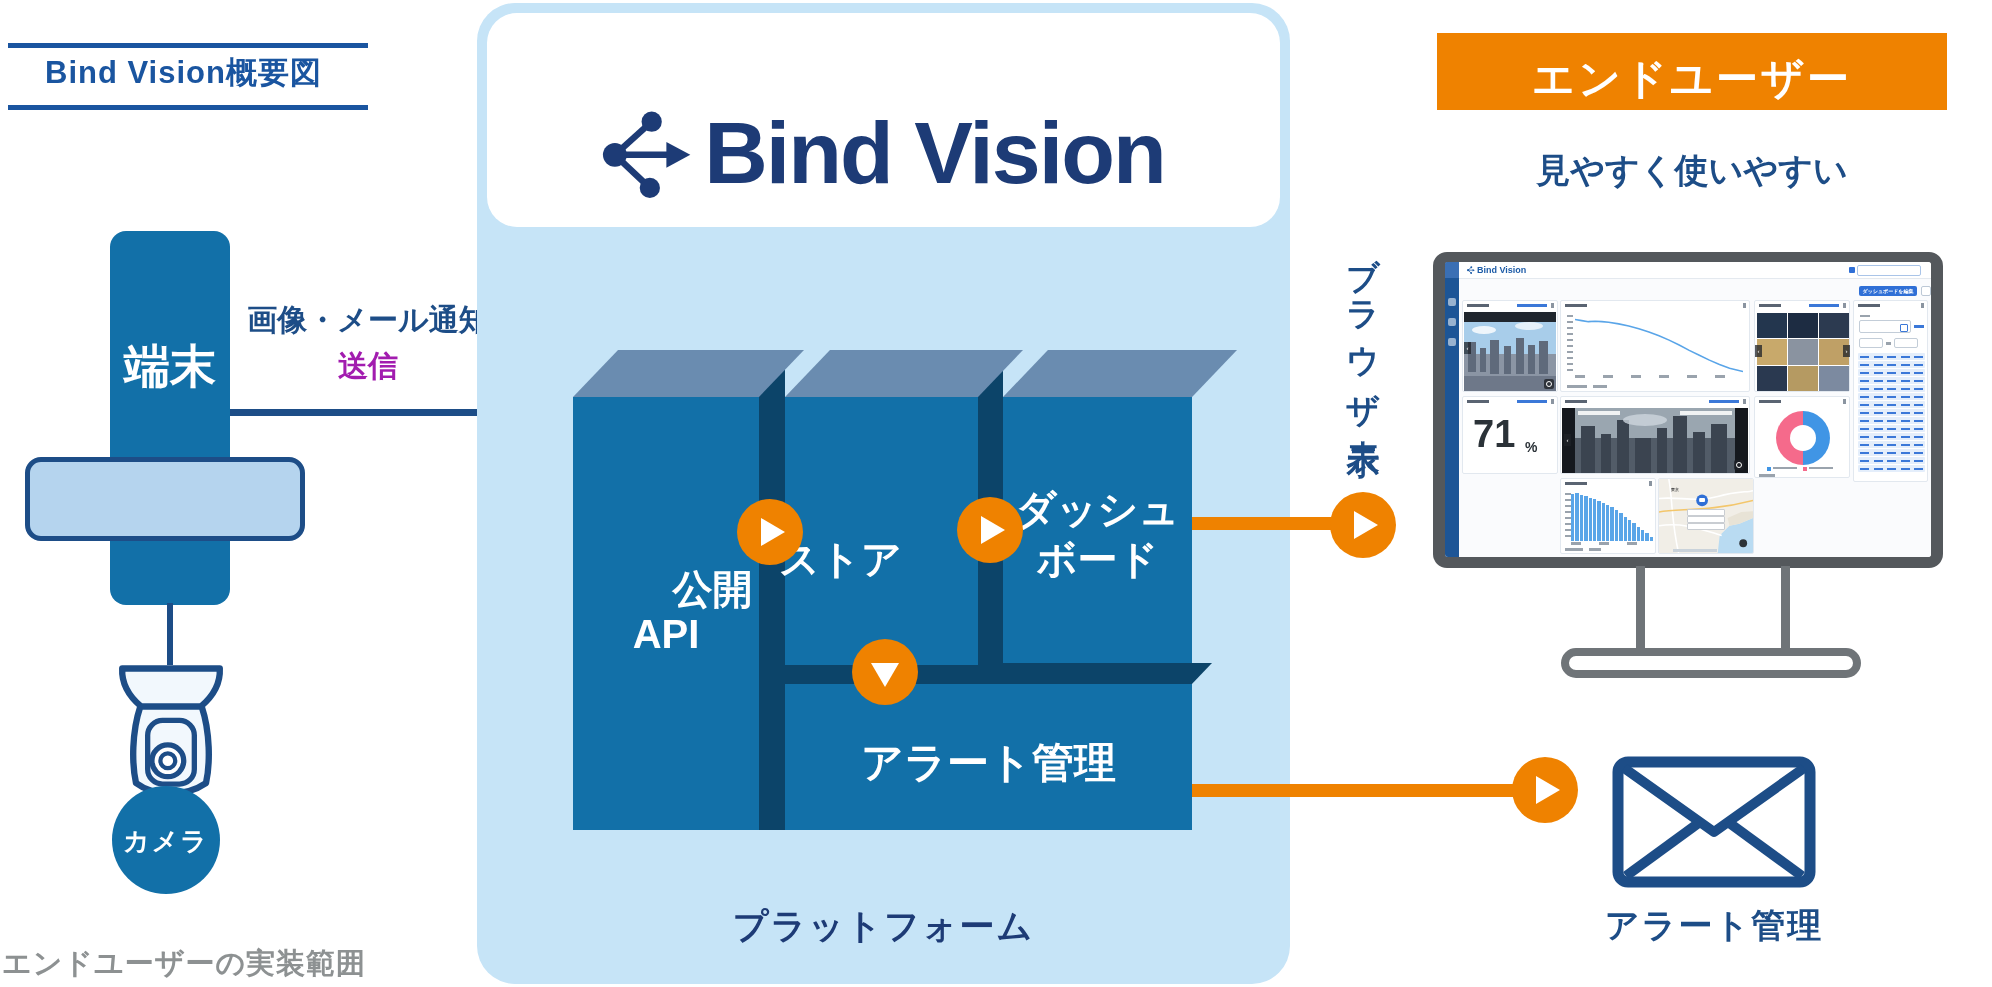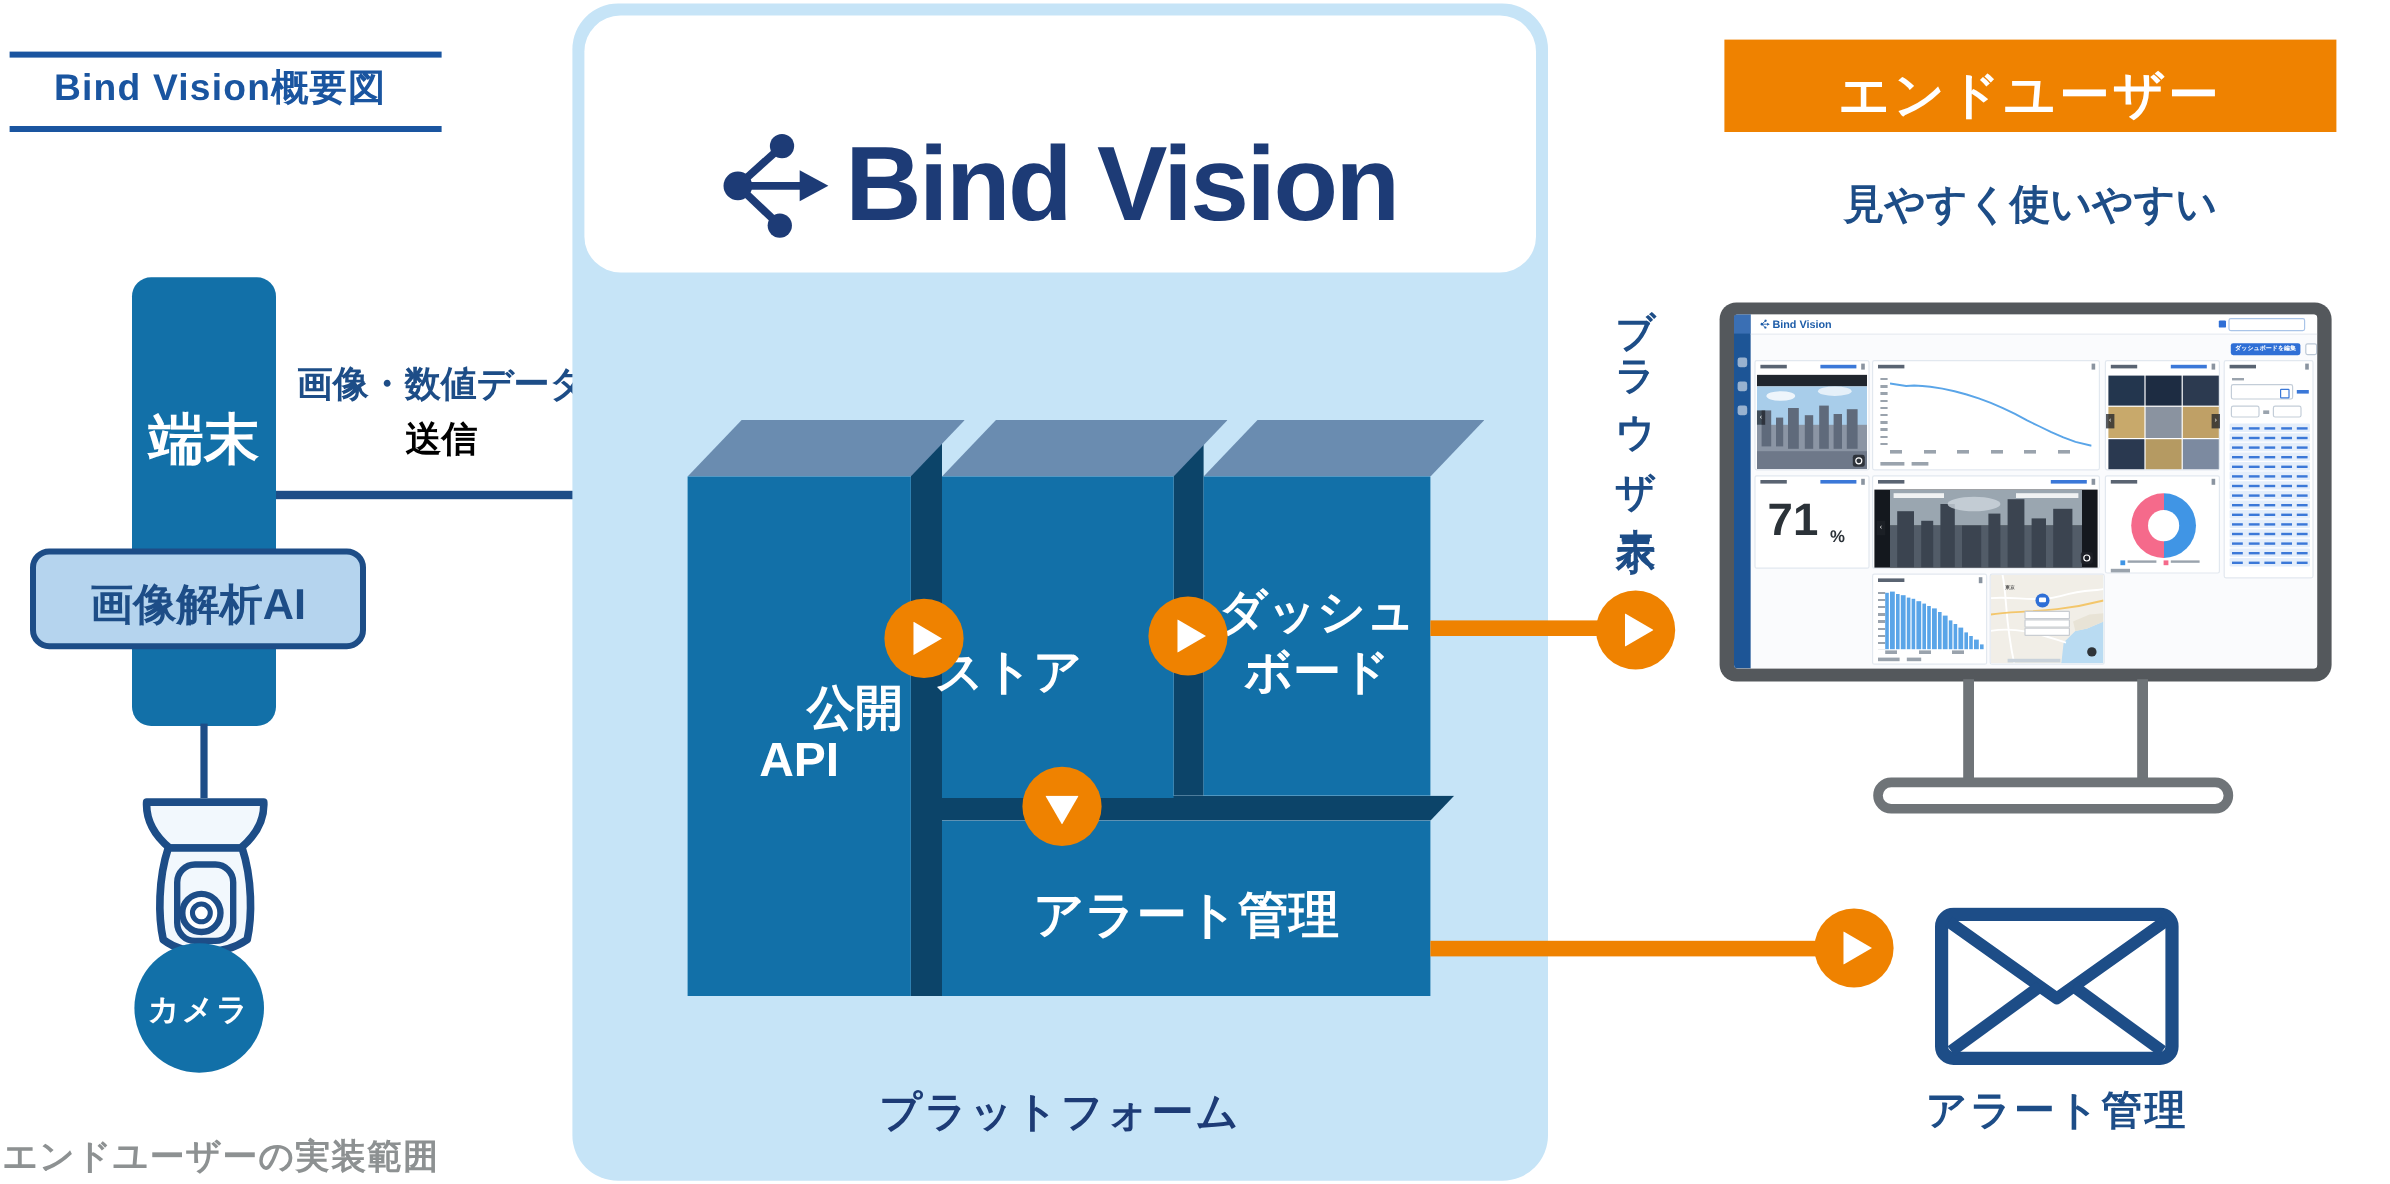--- a/index.html
+++ b/index.html
@@ -14,21 +14,21 @@
   .ai-label{position:absolute;left:25px;top:480px;width:280px;text-align:center;font-size:36px;font-weight:bold;color:#1d4d87;}
   .cam-line{position:absolute;left:167px;top:603px;width:6px;height:62px;background:#1d4d87;}
   .cam-svg{position:absolute;left:106px;top:660px;}
   .cam-circle{position:absolute;left:112px;top:786px;width:108px;height:108px;border-radius:50%;background:#1270a8;}
   .cam-circle-label{position:absolute;left:112px;top:824px;width:108px;text-align:center;font-size:26px;font-weight:bold;color:#fff;letter-spacing:2px;}
   .scope-note{position:absolute;left:2px;top:944px;font-size:29px;font-weight:bold;color:#8d9192;letter-spacing:1px;}
   
   .h-arrow{position:absolute;left:230px;top:409px;width:272px;height:7px;background:#1d4d87;}
   .h-arrow-head{position:absolute;left:499px;top:395px;width:0;height:0;border-left:28px solid #1d4d87;border-top:17px solid transparent;border-bottom:17px solid transparent;}
   .send1{position:absolute;left:240px;top:300px;width:256px;text-align:center;font-size:30px;font-weight:bold;color:#1d4d87;}
-  .send2{position:absolute;left:240px;top:346px;width:256px;text-align:center;font-size:30px;font-weight:bold;color:#000000;}
+  .send2{position:absolute;left:240px;top:346px;width:256px;text-align:center;font-size:30px;font-weight:bold;color:#a21caf;}
   
   .panel{position:absolute;left:477px;top:3px;width:813px;height:981px;background:#c6e4f7;border-radius:38px;}
   .panel-head{position:absolute;left:487px;top:13px;width:793px;height:214px;background:#fff;border-radius:30px;}
   .panel-sub{position:absolute;left:487px;top:48px;width:793px;text-align:center;font-size:33px;font-weight:bold;color:#1d3b76;letter-spacing:2px;}
   .logo-row{position:absolute;left:487px;top:95px;width:793px;height:115px;display:flex;align-items:center;justify-content:center;gap:10px;}
   .logo-text{font-size:88px;font-weight:bold;color:#1d3b76;letter-spacing:-2px;}
   .strip{position:absolute;background:#0c4469;}
   .topface{position:absolute;top:350px;height:47px;background:#6a8cb0;}
   .front{position:absolute;background:#1270a8;}
   .boxlab{position:absolute;text-align:center;color:#fff;font-weight:bold;font-size:40px;}
@@ -94,36 +94,35 @@
 
 <div class="stage">
 
   <div class="title-line" style="top:43px"></div>
   <div class="title-text">Bind Vision概要図</div>
   <div class="title-line" style="top:105px"></div>
 
   <div class="terminal"></div>
   <div class="terminal-label">端末</div>
   <div class="ai-box"></div>
-  <div class="ai-label">画像解析AI</div>
   <div class="cam-line"></div>
   <svg class="cam-svg" width="130" height="140" viewBox="0 0 120 132">
     <path d="M14,8 L106,8 Q107,28 88,44 L32,44 Q13,28 14,8 Z" fill="#f2f8fd" stroke="#1d4d87" stroke-width="6" stroke-linejoin="round"></path>
     <path d="M31,44 L89,44 C97,68 97,98 93,116 C74,129 44,129 27,116 C23,98 23,68 31,44 Z" fill="#f2f8fd" stroke="#1d4d87" stroke-width="6" stroke-linejoin="round"></path>
     <rect x="38" y="57" width="44" height="60" rx="14" fill="none" stroke="#1d4d87" stroke-width="5"></rect>
     <circle cx="57" cy="95" r="15" fill="#fff" stroke="#1d4d87" stroke-width="5"></circle>
     <circle cx="57" cy="95" r="7" fill="none" stroke="#1d4d87" stroke-width="4"></circle>
   </svg>
   <div class="cam-circle"></div>
   <div class="cam-circle-label">カメラ</div>
   <div class="scope-note">エンドユーザーの実装範囲</div>
 
   <div class="h-arrow"></div>
   <div class="h-arrow-head"></div>
-  <div class="send1">画像・数値データ</div>
+  <div class="send1">画像・メール通知</div>
   <div class="send2">送信</div>
 
   <div class="panel"></div>
   <div class="panel-head"></div>
   <div class="logo-row">
     <svg width="92" height="92" viewBox="0 0 100 100">
       <g stroke="#1d3b76" stroke-width="7" fill="#1d3b76">
         <line x1="14" y1="52" x2="54" y2="16"></line>
         <line x1="14" y1="52" x2="52" y2="88"></line>
         <line x1="14" y1="52" x2="76" y2="52"></line>

